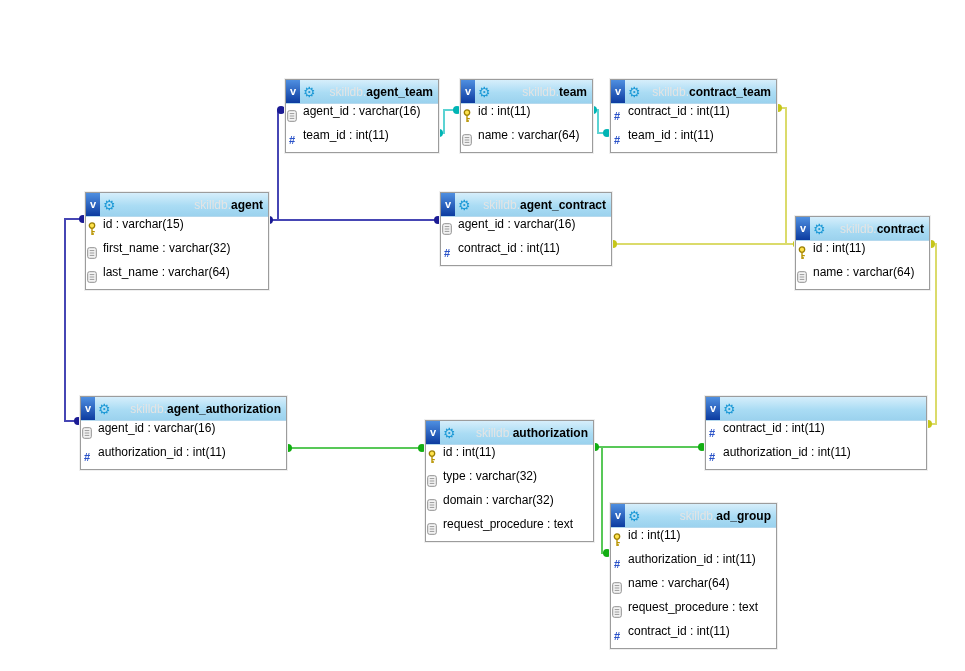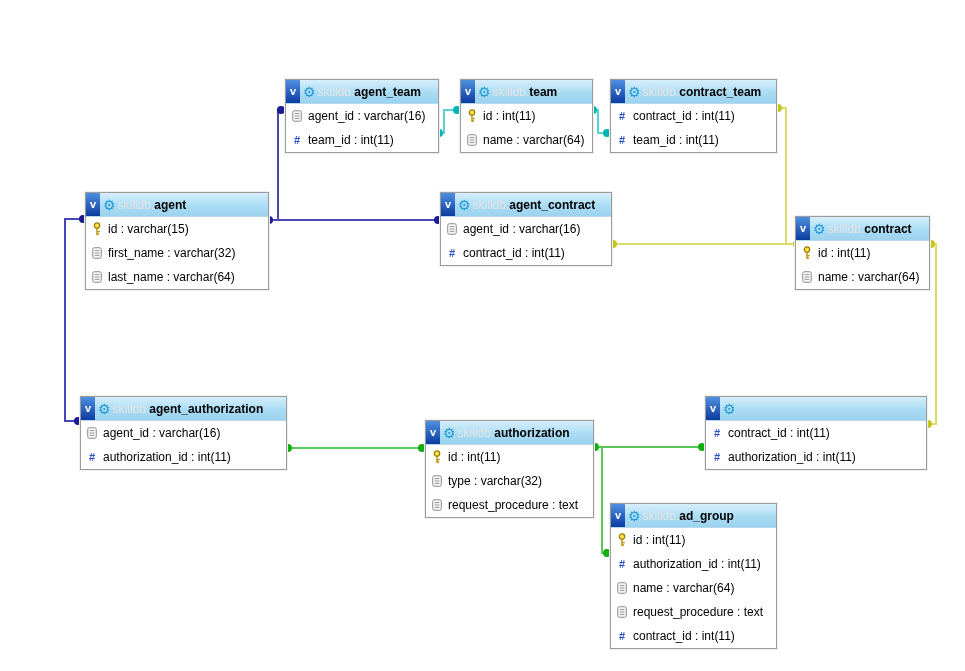--- a/index.html
+++ b/index.html
@@ -21,28 +21,28 @@
   .v-icon{
     width:14px;height:23px;flex:0 0 14px;
     background:linear-gradient(to bottom,#4f8fe0,#0c3ba0);
     color:#fff;font-weight:bold;font-size:11px;line-height:23px;
     text-align:center;cursor:pointer;
   }
   .gear-icon{
     color:#1f9ad6;font-size:14px;line-height:14px;margin-left:3px;cursor:pointer;
   }
   .table-title{
-    flex:1;text-align:left;font-size:12px;white-space:nowrap;
+    flex:1;text-align:right;font-size:12px;white-space:nowrap;
     overflow:hidden;padding:0 5px 0 2px;
   }
   .schema-prefix{color:#e4e4e4;}
   .table-name{color:#000;font-weight:bold;}
   .table-row{
-    height:24px;display:flex;align-items:center;
-    padding-left:5px;font-size:12px;color:#000;white-space:nowrap;
+    height:24px;display:flex;
+    font-size:12px;color:#000;white-space:nowrap;
   }
   .row-icon{
     width:12px;flex:0 0 12px;display:inline-flex;
     justify-content:center;align-items:center;margin-right:5px;
   }
   .hash-glyph{color:#2a52c8;font-size:11px;font-weight:bold;font-family:"Liberation Sans",sans-serif;}
 </style>
 </head>
 <body>
 
@@ -274,20 +274,29 @@
           </span>
           <span>type : varchar(32)</span>
         </div>
         <div class="table-row">
           <span class="row-icon">
             <svg width="10" height="12" viewBox="0 0 10 12">
               <rect x="0.7" y="0.7" width="8.6" height="10.6" rx="1.8" fill="#f4f4f4" stroke="#8f8f8f"></rect>
               <path d="M2.7 3.6 H7.3 M2.7 6 H7.3 M2.7 8.4 H7.3" stroke="#9a9a9a" stroke-width="1"></path>
             </svg>
           </span>
+          <span>domain : varchar(32)</span>
+        </div>
+        <div class="table-row">
+          <span class="row-icon">
+            <svg width="10" height="12" viewBox="0 0 10 12">
+              <rect x="0.7" y="0.7" width="8.6" height="10.6" rx="1.8" fill="#f4f4f4" stroke="#8f8f8f"></rect>
+              <path d="M2.7 3.6 H7.3 M2.7 6 H7.3 M2.7 8.4 H7.3" stroke="#9a9a9a" stroke-width="1"></path>
+            </svg>
+          </span>
           <span>request_procedure : text</span>
         </div>
       </div>
       <div class="table-box" style="left: 705px; top: 396px; width: 220px;">
         <div class="table-header">
           <span class="v-icon">v</span>
           <span class="gear-icon">⚙</span>
         </div>
         <div class="table-row">
           <span class="row-icon">

